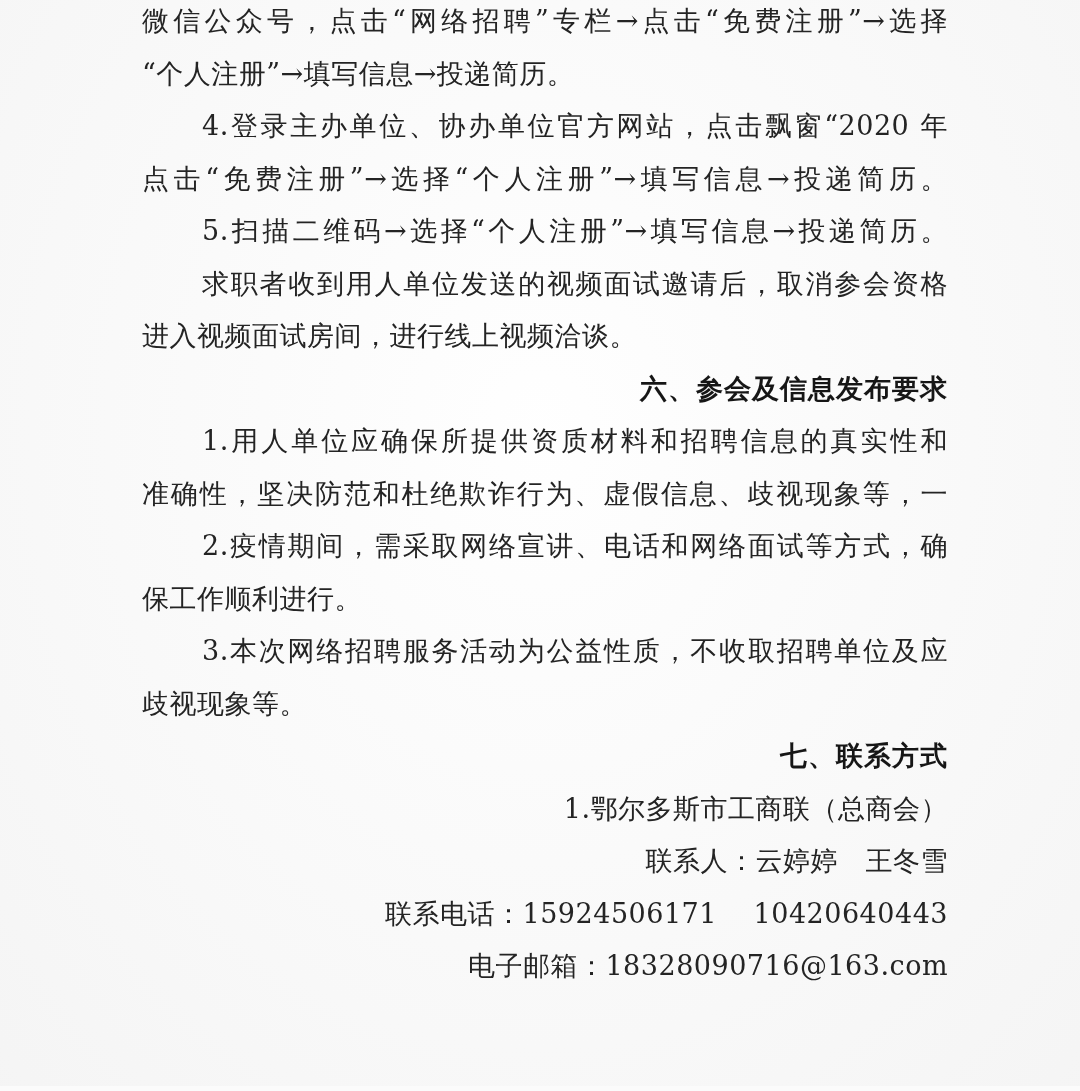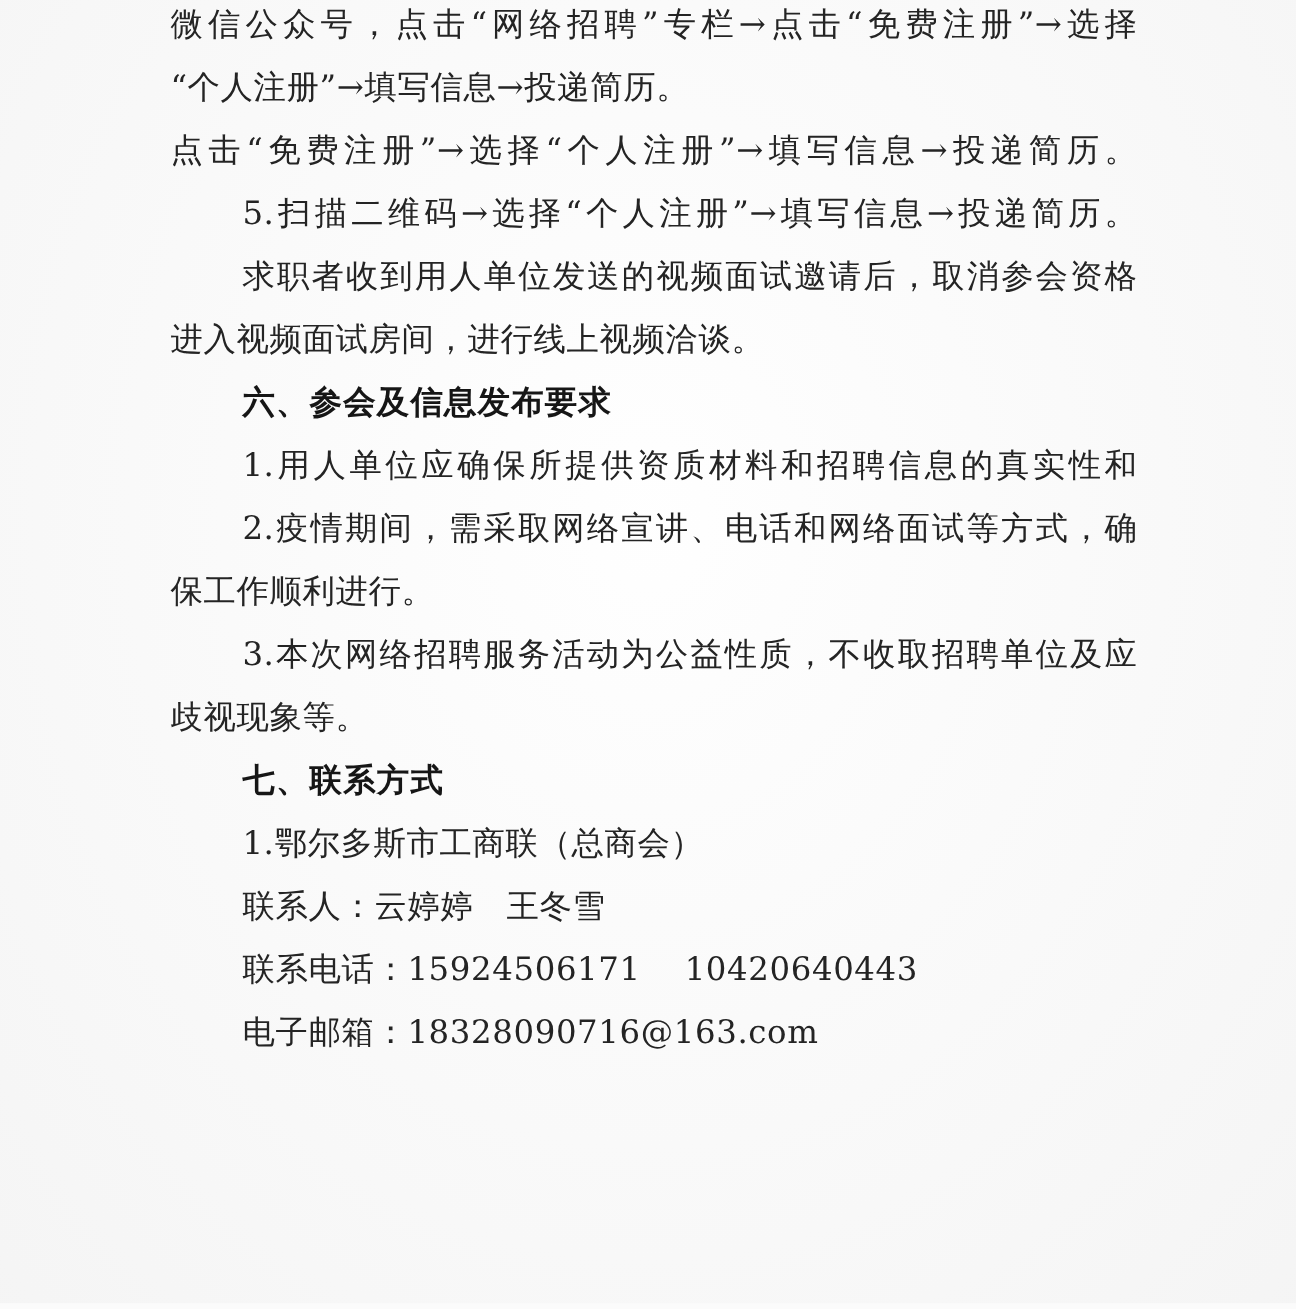--- a/index.html
+++ b/index.html
@@ -36,42 +36,45 @@
   }
   
   .j {
     white-space: normal;
     text-align: justify;
     text-align-last: justify;
   }
   
   .ind {
     text-indent: 60px;
+    text-align: right;
   }
   
   .h {
     font-family: "DejaVu Sans", "Liberation Sans", sans-serif;
     font-weight: 700;
     color: #161616;
     letter-spacing: 1px;
   }
 </style>
 </head>
 <body>
 
 <div class="scan-page">
   <div class="doc">
     <div class="line j">微信公众号，点击“网络招聘”专栏→点击“免费注册”→选择</div>
     <div class="line">“个人注册”→填写信息→投递简历。</div>
+    <div class="line j ind">4.登录主办单位、协办单位官方网站，点击飘窗“2020 年</div>
     <div class="line j">点击“免费注册”→选择“个人注册”→填写信息→投递简历。</div>
     <div class="line j ind">5.扫描二维码→选择“个人注册”→填写信息→投递简历。</div>
     <div class="line j ind">求职者收到用人单位发送的视频面试邀请后，取消参会资格</div>
     <div class="line">进入视频面试房间，进行线上视频洽谈。</div>
     <div class="line h ind">六、参会及信息发布要求</div>
     <div class="line j ind">1.用人单位应确保所提供资质材料和招聘信息的真实性和</div>
+    <div class="line j">准确性，坚决防范和杜绝欺诈行为、虚假信息、歧视现象等，一</div>
     <div class="line j ind">2.疫情期间，需采取网络宣讲、电话和网络面试等方式，确</div>
     <div class="line">保工作顺利进行。</div>
     <div class="line j ind">3.本次网络招聘服务活动为公益性质，不收取招聘单位及应</div>
     <div class="line">歧视现象等。</div>
     <div class="line h ind">七、联系方式</div>
     <div class="line ind">1.鄂尔多斯市工商联（总商会）</div>
     <div class="line ind">联系人：云婷婷　王冬雪</div>
     <div class="line ind">联系电话：15924506171　 10420640443</div>
     <div class="line ind">电子邮箱：18328090716@163.com</div>
   </div>

